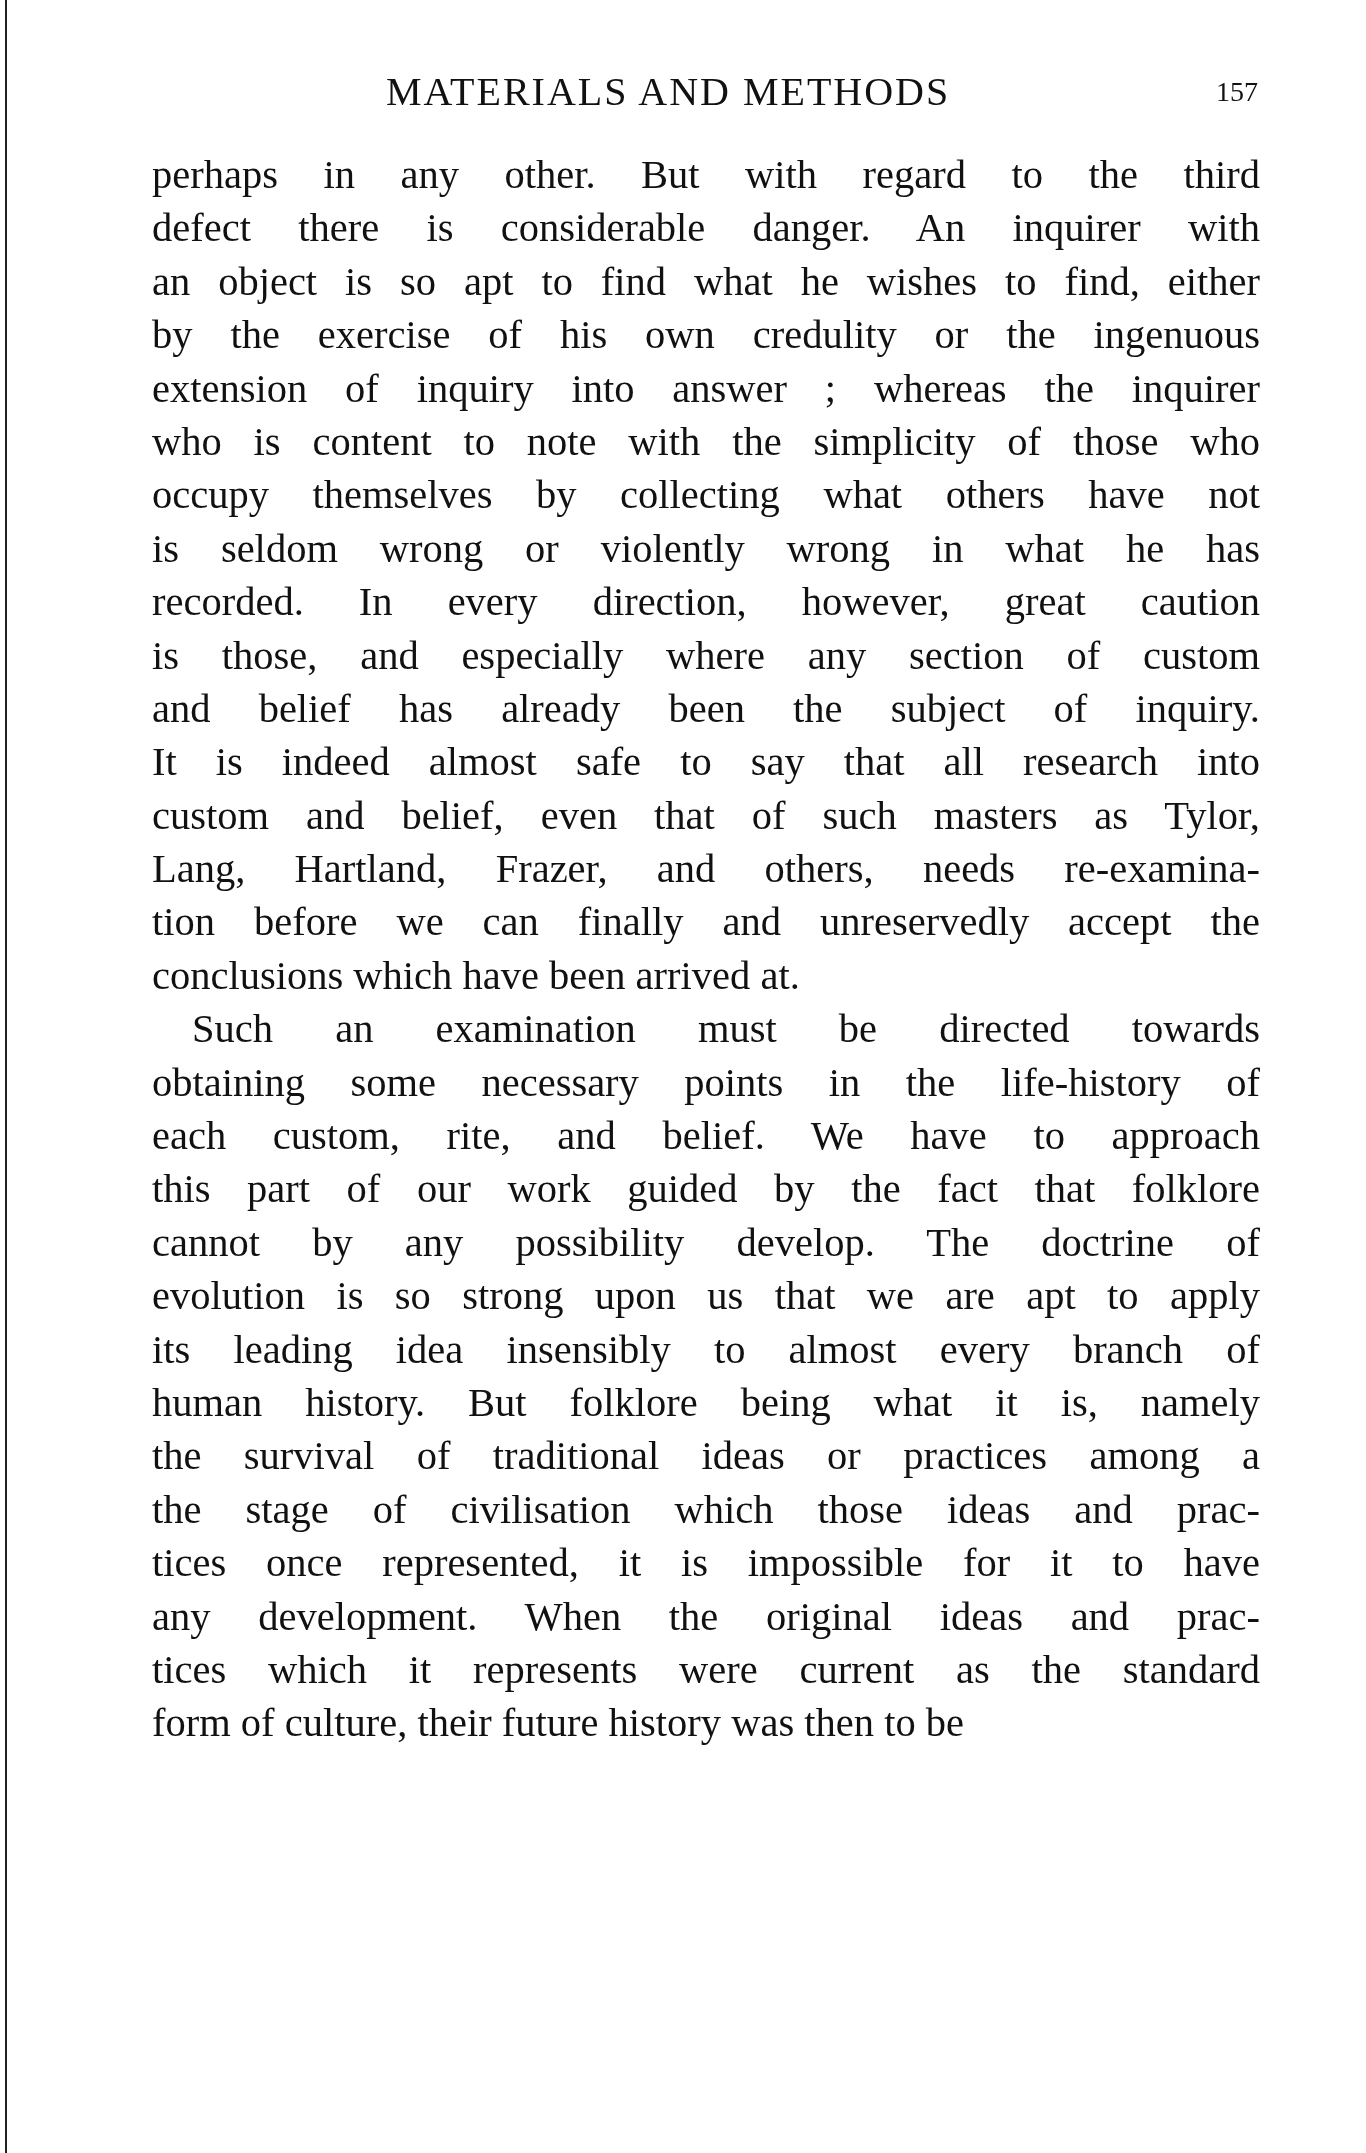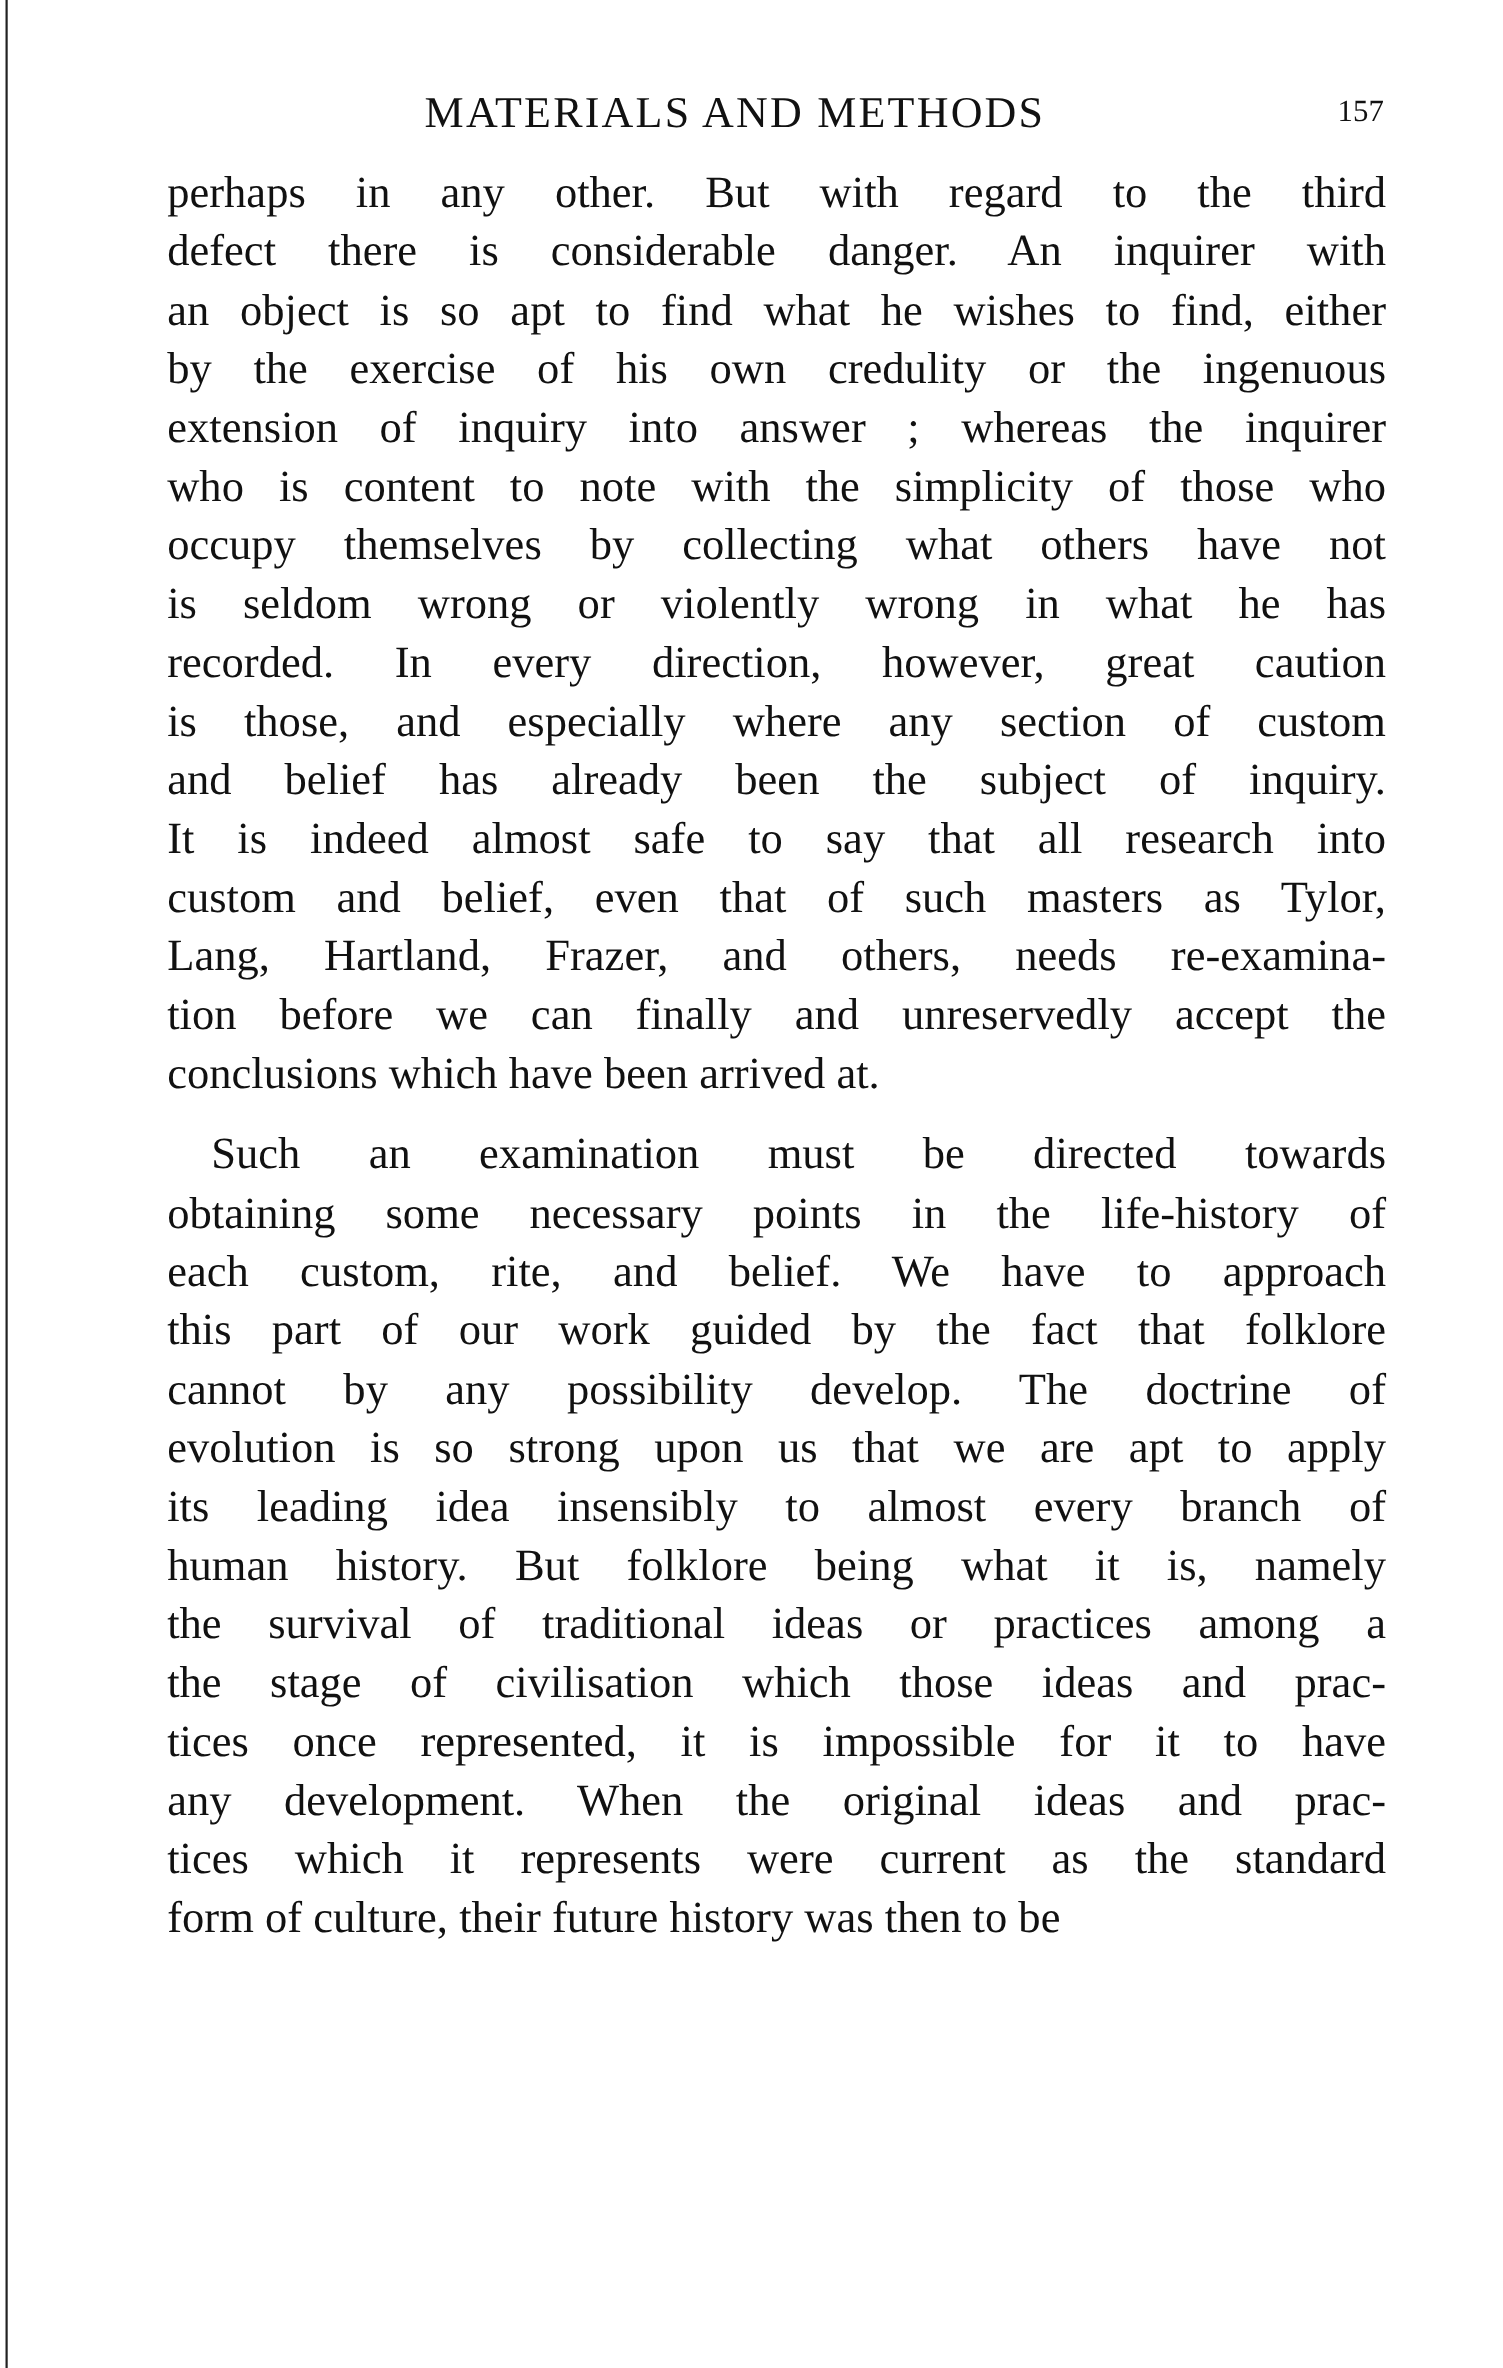--- a/index.html
+++ b/index.html
@@ -1,26 +1,26 @@
 <!DOCTYPE html>
 <html><head>
 <meta charset="utf-8">
 <style>
   html, body { margin:0; padding:0; background:#ffffff; }
   body { width:1366px; height:2153px; position:relative; overflow:hidden;
          font-family:"Liberation Serif","DejaVu Serif",serif; color:#111; }
   .edge-line { position:absolute; left:5px; top:0; width:2px; height:2153px; background:#222; }
-  .running-head { position:absolute; top:78px; left:150px; width:1108px; height:60px; }
+  .running-head { position:absolute; top:68px; left:150px; width:1108px; height:60px; }
   .head-title { position:absolute; left:236px; top:0; font-size:40px; letter-spacing:2px; white-space:nowrap; }
   .page-num { position:absolute; right:0; top:8px; font-size:28px; }
   .body { position:absolute; top:148px; left:152px; width:1108px; }
   .line { display:block; font-size:40.5px; line-height:53.4px; height:53.4px; white-space:nowrap;
           text-align:justify; text-align-last:justify; }
   .line.last { text-align-last:left; }
-  .line.indent { padding-left:40px;margin-top:20px; }
+  .line.indent { padding-left:40px; }
 </style>
 </head>
 <body>
 
 <div class="edge-line"></div>
 
 <div class="running-head">
   <span class="head-title">MATERIALS AND METHODS</span>
   <span class="page-num">157</span>
 </div>

